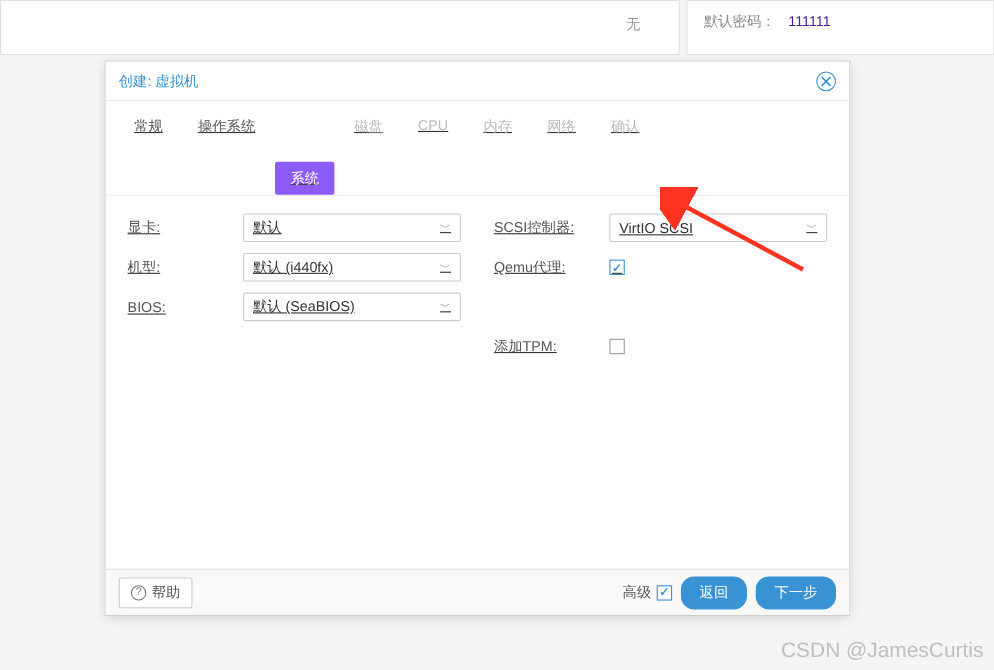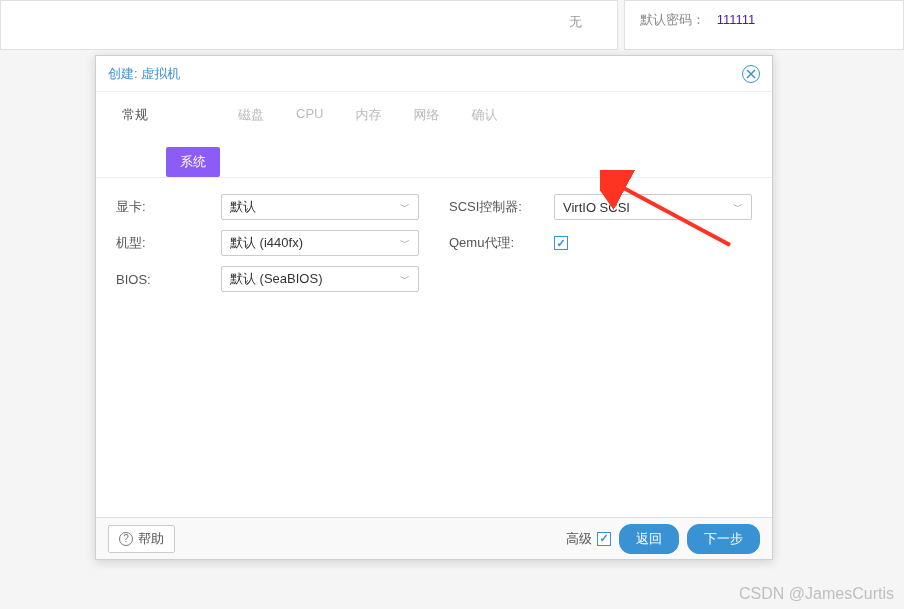--- a/index.html
+++ b/index.html
@@ -58,20 +58,21 @@
       border-radius: 50%;
       display: flex; align-items: center; justify-content: center;
       color: #3892d4; cursor: pointer;
       font-size: 11px;
     }
     .tabs {
       display: flex;
       padding: 8px 1px 0 12px;
       gap: 4px;
       border-bottom: 1px solid #eee;
+      text-decoration: underline;
     }
     .tab {
       padding: 6px 14px;
       color: #555;
       cursor: pointer;
       font-size: 13px;
     }
     .tab.disabled { color: #bbb; cursor: default; }
     .tab.active {
       background: #8b5cf6;
@@ -84,20 +85,21 @@
       padding: 16px 20px;
       display: flex;
       gap: 30px;
     }
     .col { flex: 1; }
     .row {
       display: flex;
       align-items: center;
       margin-bottom: 10px;
       min-height: 26px;
+      text-decoration: underline;
     }
     .label { width: 105px; color: #555; }
     .select {
       flex: 1;
       height: 26px;
       border: 1px solid #ccc;
       border-radius: 2px;
       padding: 0 8px;
       display: flex;
       align-items: center;
@@ -162,21 +164,21 @@
     }
     .arrow {
       position: absolute;
       left: 600px; top: 170px;
       pointer-events: none;
     }
     .watermark {
       position: absolute;
       bottom: 6px; right: 10px;
       color: #bfbfbf;
-      font-size: 16px;
+      font-size: 19px;
     }
   </style>
 </head>
 <body>
 
 <div class="bg-left">
   <span>无</span>
 </div>
 <div class="bg-panel">
   <span>默认密码：</span>
@@ -188,20 +190,21 @@
     <span class="modal-title">创建: 虚拟机</span>
     <span class="close-btn">
       <svg width="10" height="10" viewBox="0 0 10 10">
           <path d="M1 1 L9 9 M9 1 L1 9" stroke="#3892d4" stroke-width="1.5" fill="none"></path>
         </svg>
     </span>
   </div>
 
   <div class="tabs">
     <div class="tab">常规</div>
+    <div class="tab">操作系统</div>
     <div class="tab active">系统</div>
     <div class="tab disabled">磁盘</div>
     <div class="tab disabled">CPU</div>
     <div class="tab disabled">内存</div>
     <div class="tab disabled">网络</div>
     <div class="tab disabled">确认</div>
   </div>
 
   <div class="form-body">
     <div class="col">
@@ -234,20 +237,24 @@
         <div class="select">
           <span>VirtIO SCSI</span>
           <span class="chevron">﹀</span>
         </div>
       </div>
       <div class="row">
         <div class="label">Qemu代理:</div>
         <span class="checkbox checked">✓</span>
       </div>
       <div class="row"></div>
+      <div class="row">
+        <div class="label">添加TPM:</div>
+        <span class="checkbox"></span>
+      </div>
     </div>
   </div>
 
   <div class="footer">
     <div class="help-btn">
       <span class="help-icon">?</span>
       <span>帮助</span>
     </div>
     <div class="spacer"></div>
     <div class="adv">

